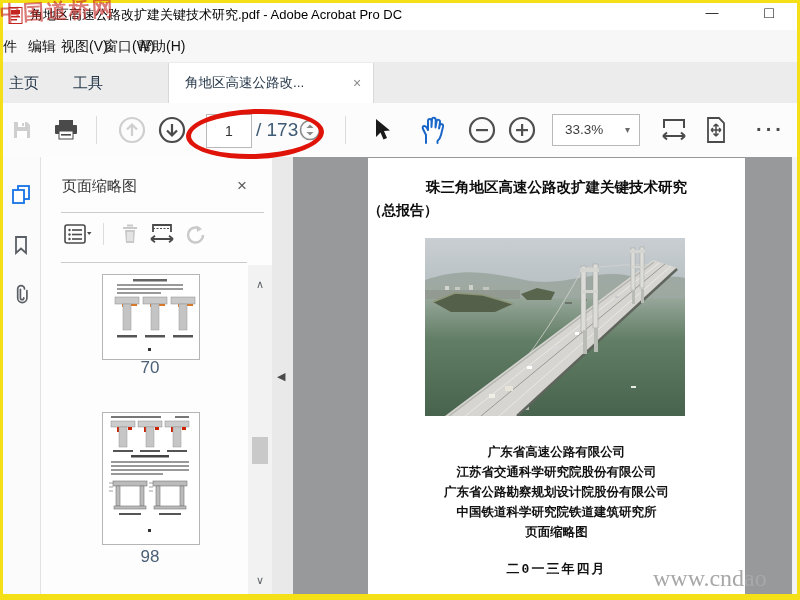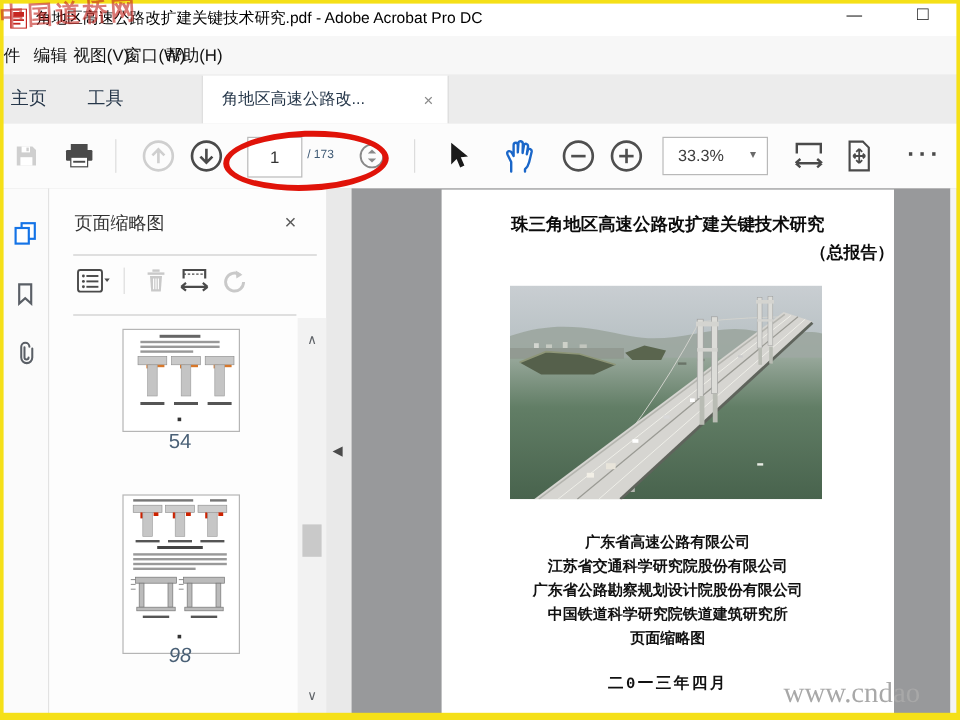--- a/index.html
+++ b/index.html
@@ -17,21 +17,21 @@
   .doctab{left:168px;top:0;width:204px;height:40px;background:#ffffff;border-left:1px solid #d8d8d8;border-right:1px solid #d8d8d8;}
   .doctab-label{left:16px;top:0;width:158px;height:40px;line-height:40px;font-size:13.5px;color:#26374a;white-space:nowrap;overflow:hidden;}
   .doctab-close{right:8px;top:12px;width:16px;height:16px;line-height:16px;text-align:center;font-size:14px;color:#8a8a8a;}
   .help-circle{left:757px;top:71px;width:22px;height:22px;border:2px solid #6d6d6d;border-radius:50%;
                text-align:center;line-height:22px;font-size:14px;font-weight:bold;color:#6d6d6d;}
   .toolbar{left:0;top:103px;width:800px;height:54px;background:#fcfcfc;border-bottom:1px solid #d7d7d7;}
   .tsep{top:13px;width:1px;height:28px;background:#dcdcdc;}
   .tool{top:11px;width:32px;height:32px;display:flex;align-items:center;justify-content:center;}
   .page-input{left:206px;top:11px;width:40px;height:30px;border:1px solid #b9b9b9;background:#fff;
               font-size:14px;color:#333;text-align:center;font-family:"Liberation Sans",sans-serif;}
-  .page-total{left:256px;top:0;height:54px;line-height:54px;font-size:10px;color:#3f5a75;}
+  .page-total{left:256px;top:0;height:54px;line-height:54px;font-size:19px;color:#3f5a75;}
   .zoom-box{left:552px;top:11px;width:86px;height:30px;border:1px solid #b9b9b9;background:#fff;}
   .zoom-val{left:12px;top:0;height:30px;line-height:30px;font-size:13.5px;color:#3c3c3c;}
   .zoom-caret{right:9px;top:0;height:30px;line-height:30px;font-size:10px;color:#6a6a6a;}
   .more-dots{left:756px;top:0;height:54px;line-height:52px;font-size:20px;letter-spacing:3px;color:#4a4a4a;font-weight:bold;}
   
   .navstrip{left:0;top:157px;width:40px;height:440px;background:#fbfbfb;border-right:1px solid #e2e2e2;}
   .nav-icon{left:9px;width:24px;height:24px;display:flex;align-items:center;justify-content:center;}
   .panel{left:41px;top:157px;width:231px;height:440px;background:#fdfdfd;}
   .panel-title{left:21px;top:20px;font-size:15px;color:#323232;}
   .panel-close{left:192px;top:20px;width:18px;height:18px;line-height:18px;text-align:center;font-size:17px;color:#5a5a5a;}
@@ -41,21 +41,21 @@
   .thumb-label{left:41px;width:136px;text-align:center;font-size:17px;color:#4a6076;}
   .scroll-track{left:207px;top:108px;width:24px;height:332px;background:#f2f2f2;}
   .scroll-glyph{left:210px;width:18px;height:14px;line-height:14px;text-align:center;font-size:11px;color:#5f6368;}
   .scroll-thumb{left:211px;top:280px;width:16px;height:27px;background:#c9c9c9;}
   .collapse-strip{left:272px;top:157px;width:21px;height:440px;background:#e9e9e9;}
   .collapse-handle{left:277px;top:369px;font-size:11px;color:#4a4a4a;line-height:14px;}
   .docarea{left:293px;top:157px;width:499px;height:440px;background:#98999b;overflow:hidden;}
   .doc-scroll{left:792px;top:157px;width:5px;height:440px;background:#f4f4f4;}
   .page{left:75px;top:1px;width:377px;height:438px;background:#ffffff;}
   .pg-title1{left:0;top:20px;width:377px;text-align:center;font-size:14.5px;font-weight:bold;color:#0c0c0c;}
-  .pg-title2{left:0;top:44px;width:377px;text-align:right;font-size:14px;font-weight:bold;color:#0c0c0c;}
+  .pg-title2{left:0;top:44px;width:377px;text-align:left;font-size:14px;font-weight:bold;color:#0c0c0c;}
   .photo{left:57px;top:80px;width:260px;height:178px;}
   .org-line{left:0;width:377px;text-align:center;font-size:12.5px;font-weight:bold;color:#111;}
   .pg-date{left:0;top:402px;width:377px;text-align:center;font-size:13px;font-weight:bold;color:#111;letter-spacing:2px;font-family:Liberation Mono, monospace;}
   .site-mark{left:360px;top:408px;font-size:24px;color:#a8a8a8;font-family:"Liberation Serif",serif;z-index:20;white-space:nowrap;}
   
   .stamp{left:0px;top:-3px;font-size:21px;font-weight:bold;letter-spacing:2px;color:rgba(196,38,33,0.62);
          transform:rotate(-3deg);z-index:56;font-family:"Liberation Serif",serif;pointer-events:none;}
   .red-ellipse{left:186px;top:109px;width:128px;height:40px;border:5px solid #e01309;border-radius:50%;
                transform:rotate(-2deg);z-index:60;pointer-events:none;}
   .frame{background:#f5e018;z-index:50;pointer-events:none;}
@@ -263,21 +263,21 @@
         <g transform="translate(56,0)">
             <rect x="12" y="22" width="24" height="7" fill="#c9c9c9" stroke="#8a8a8a" stroke-width="0.5"></rect>
             <rect x="19" y="29" width="4" height="3" fill="#d7772a"></rect>
             <rect x="28" y="29" width="6" height="2" fill="#d7772a"></rect>
             <rect x="20" y="29" width="8" height="26" fill="#c4c4c4" stroke="#999" stroke-width="0.5"></rect>
             <rect x="14" y="60" width="20" height="2.5" fill="#555"></rect>
           </g>
         <rect x="45" y="73" width="3" height="3" fill="#333"></rect>
       </svg>
     </div>
-    <div class="abs thumb-label" style="top:201px;">54</div>
+    <div class="abs thumb-label" style="top:201px;">70</div>
 
     <div class="abs thumb-box" style="top:255px;height:131px;">
       <svg width="94" height="129" viewBox="0 0 94 129">
         <rect x="8" y="3" width="50" height="2" fill="#777"></rect>
           <rect x="72" y="3" width="14" height="2" fill="#777"></rect>
         <g>
             <rect x="8" y="8" width="24" height="6" fill="#cccccc" stroke="#8a8a8a" stroke-width="0.5"></rect>
             <rect x="14" y="14" width="4" height="5" fill="#cc2200"></rect>
             <rect x="16" y="14" width="8" height="20" fill="#c6c6c6" stroke="#999" stroke-width="0.5"></rect>
             <rect x="25" y="14" width="4" height="3" fill="#cc2200"></rect>
@@ -314,21 +314,21 @@
             <path d="M6,70 H10 M6,74 H10 M6,78 H10" stroke="#888" stroke-width="0.8"></path>
             <rect x="10" y="68" width="34" height="5" fill="#bbb" stroke="#777" stroke-width="0.6"></rect>
             <rect x="13" y="73" width="4" height="20" fill="#bbb" stroke="#777" stroke-width="0.6"></rect>
             <rect x="37" y="73" width="4" height="20" fill="#bbb" stroke="#777" stroke-width="0.6"></rect>
             <rect x="11" y="93" width="32" height="3" fill="#bbb" stroke="#777" stroke-width="0.6"></rect>
             <rect x="16" y="100" width="22" height="2" fill="#555"></rect>
           </g>
         <rect x="45" y="116" width="3" height="3" fill="#333"></rect>
       </svg>
     </div>
-    <div class="abs thumb-label" style="top:380px;font-style:italic;">98</div>
+    <div class="abs thumb-label" style="top:390px;">98</div>
 
     <div class="abs scroll-track"></div>
     <div class="abs scroll-glyph" style="top:120px;"><span>∧</span></div>
     <div class="abs scroll-thumb"></div>
     <div class="abs scroll-glyph" style="top:416px;"><span>∨</span></div>
   </div>
 
   <div class="abs collapse-strip"></div>
   <div class="abs collapse-handle"><span>◀</span></div>
 

